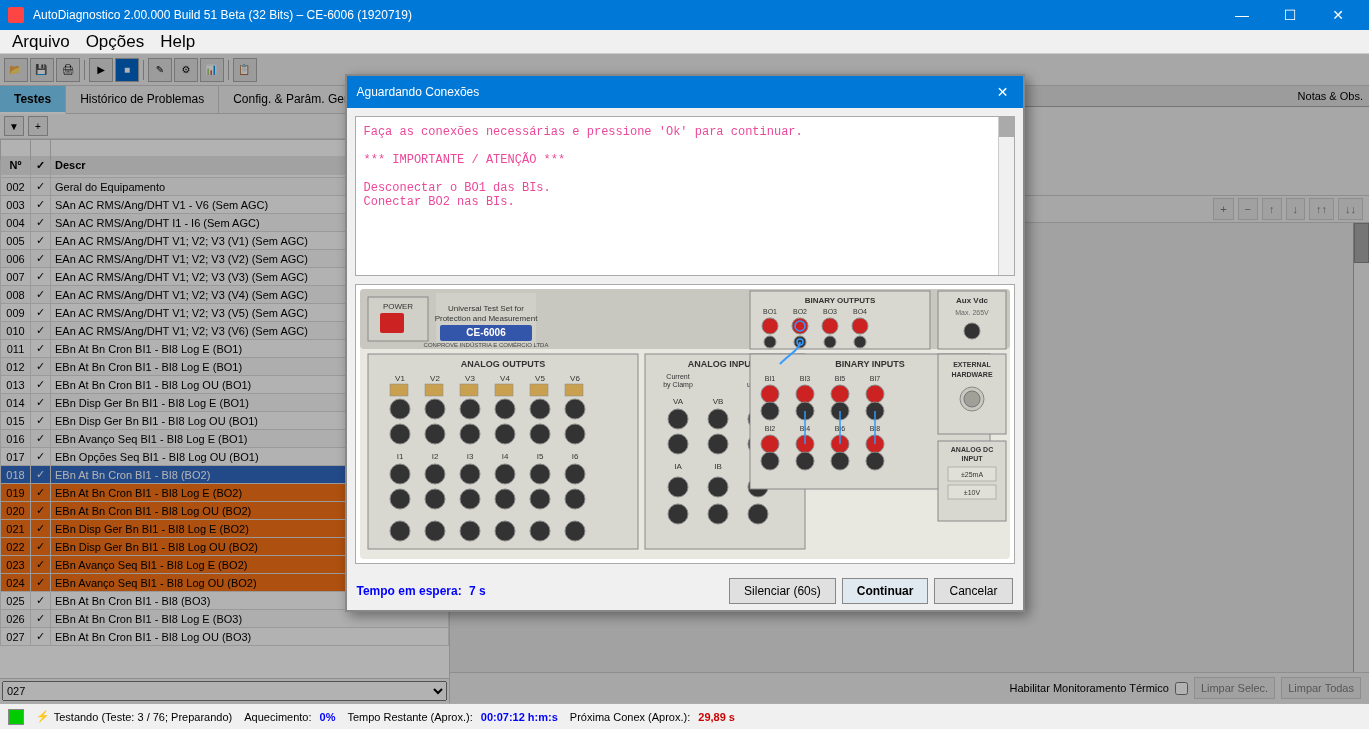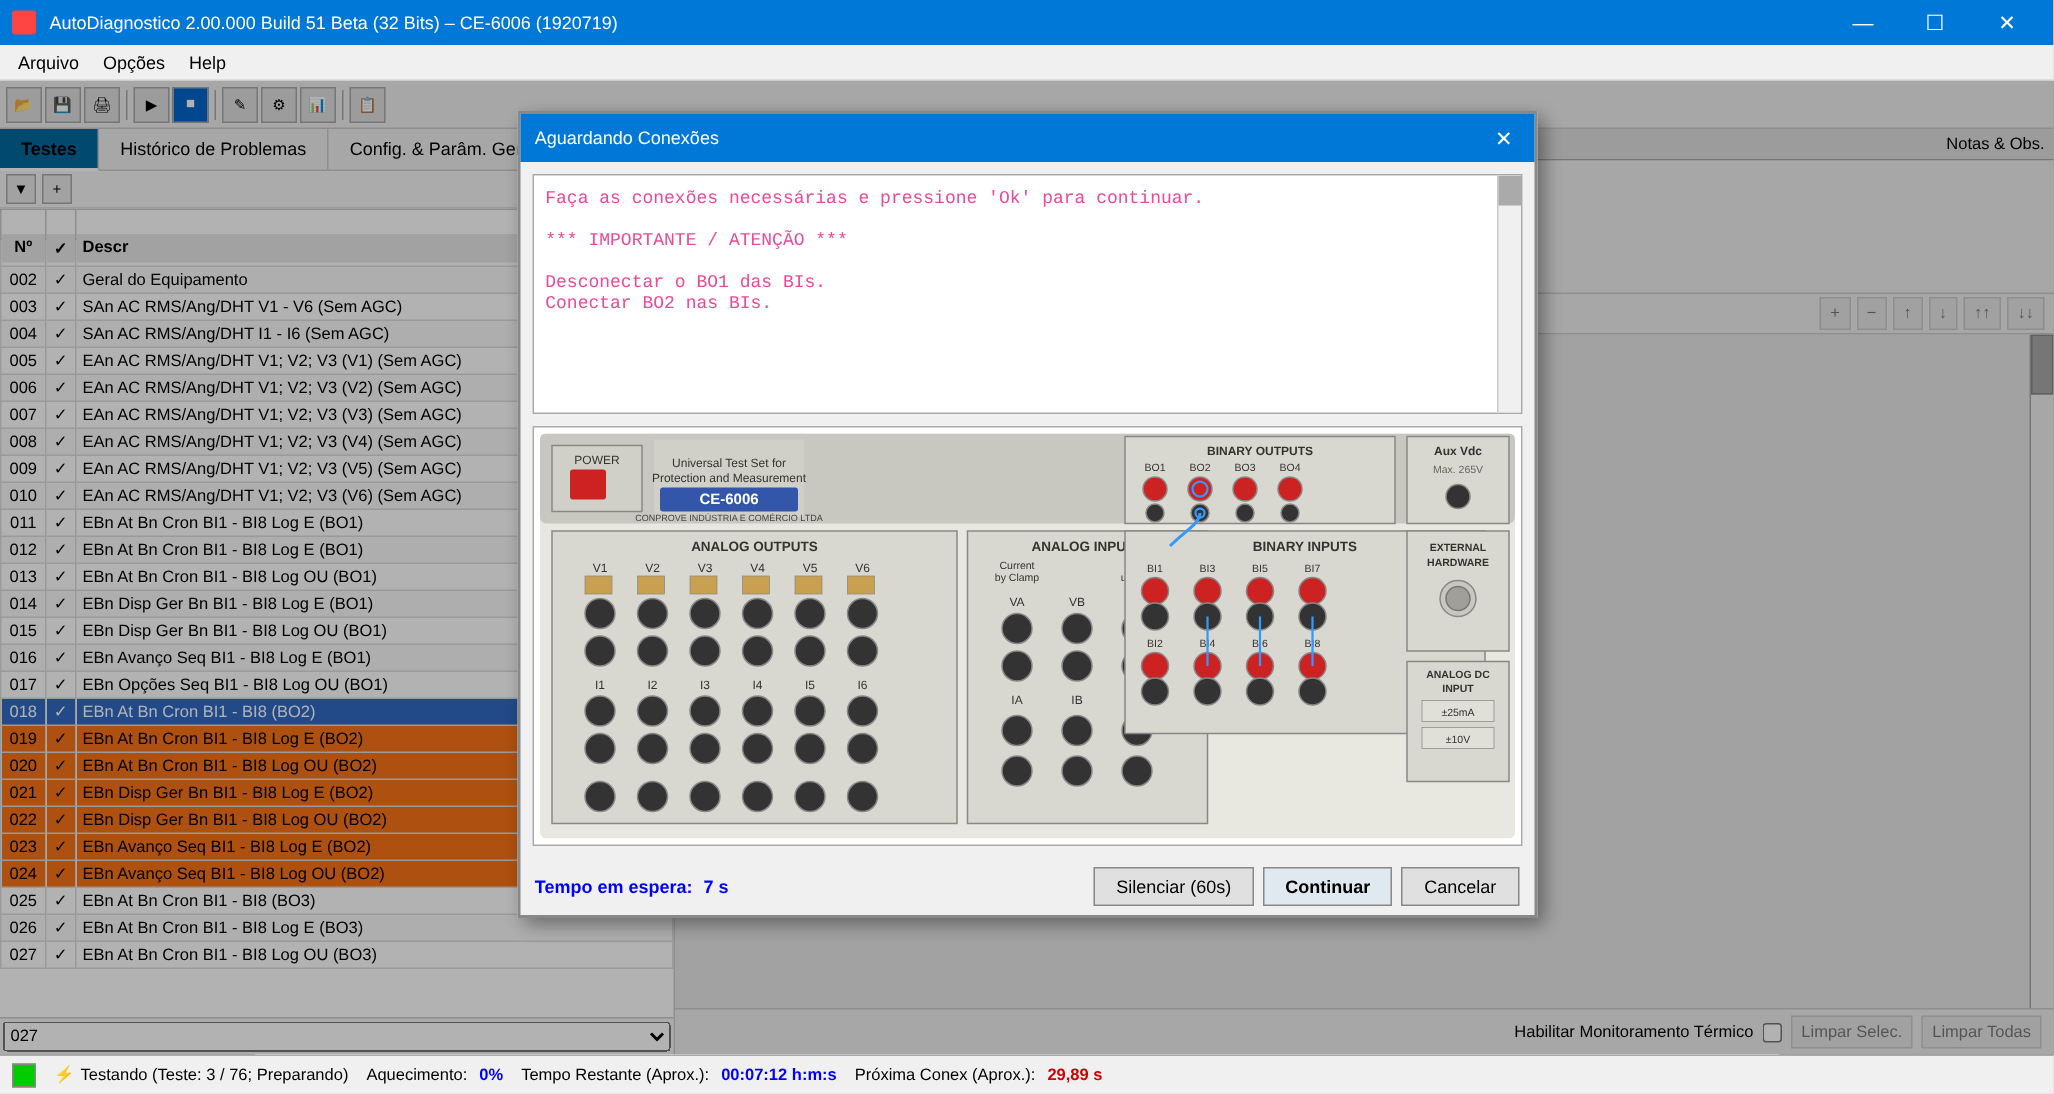--- a/index.html
+++ b/index.html
@@ -28,21 +28,21 @@
       background: #f0f0f0;
       height: 24px;
       display: flex;
       align-items: center;
       border-bottom: 1px solid #ccc;
       padding: 0 4px;
     }
     .menu-item {
       padding: 2px 8px;
       cursor: pointer;
-      font-size: 12px;
+      font-size: 17px;
     }
     
     
     .toolbar {
       background: #f0f0f0;
       height: 32px;
       display: flex;
       align-items: center;
       padding: 0 4px;
       border-bottom: 1px solid #ccc;
@@ -77,21 +77,21 @@
       border-bottom: 1px solid #ccc;
     }
     .tab {
       padding: 6px 14px;
       cursor: pointer;
       border-right: 1px solid #ccc;
       font-size: 12px;
       white-space: nowrap;
     }
     .tab.active {
-      background: #0369a1;
+      background: #7dd3fc;
       border-bottom: 2px solid white;
       margin-bottom: -1px;
       font-weight: bold;
     }
     
     
     .table-toolbar {
       display: flex;
       align-items: center;
       padding: 2px 4px;

